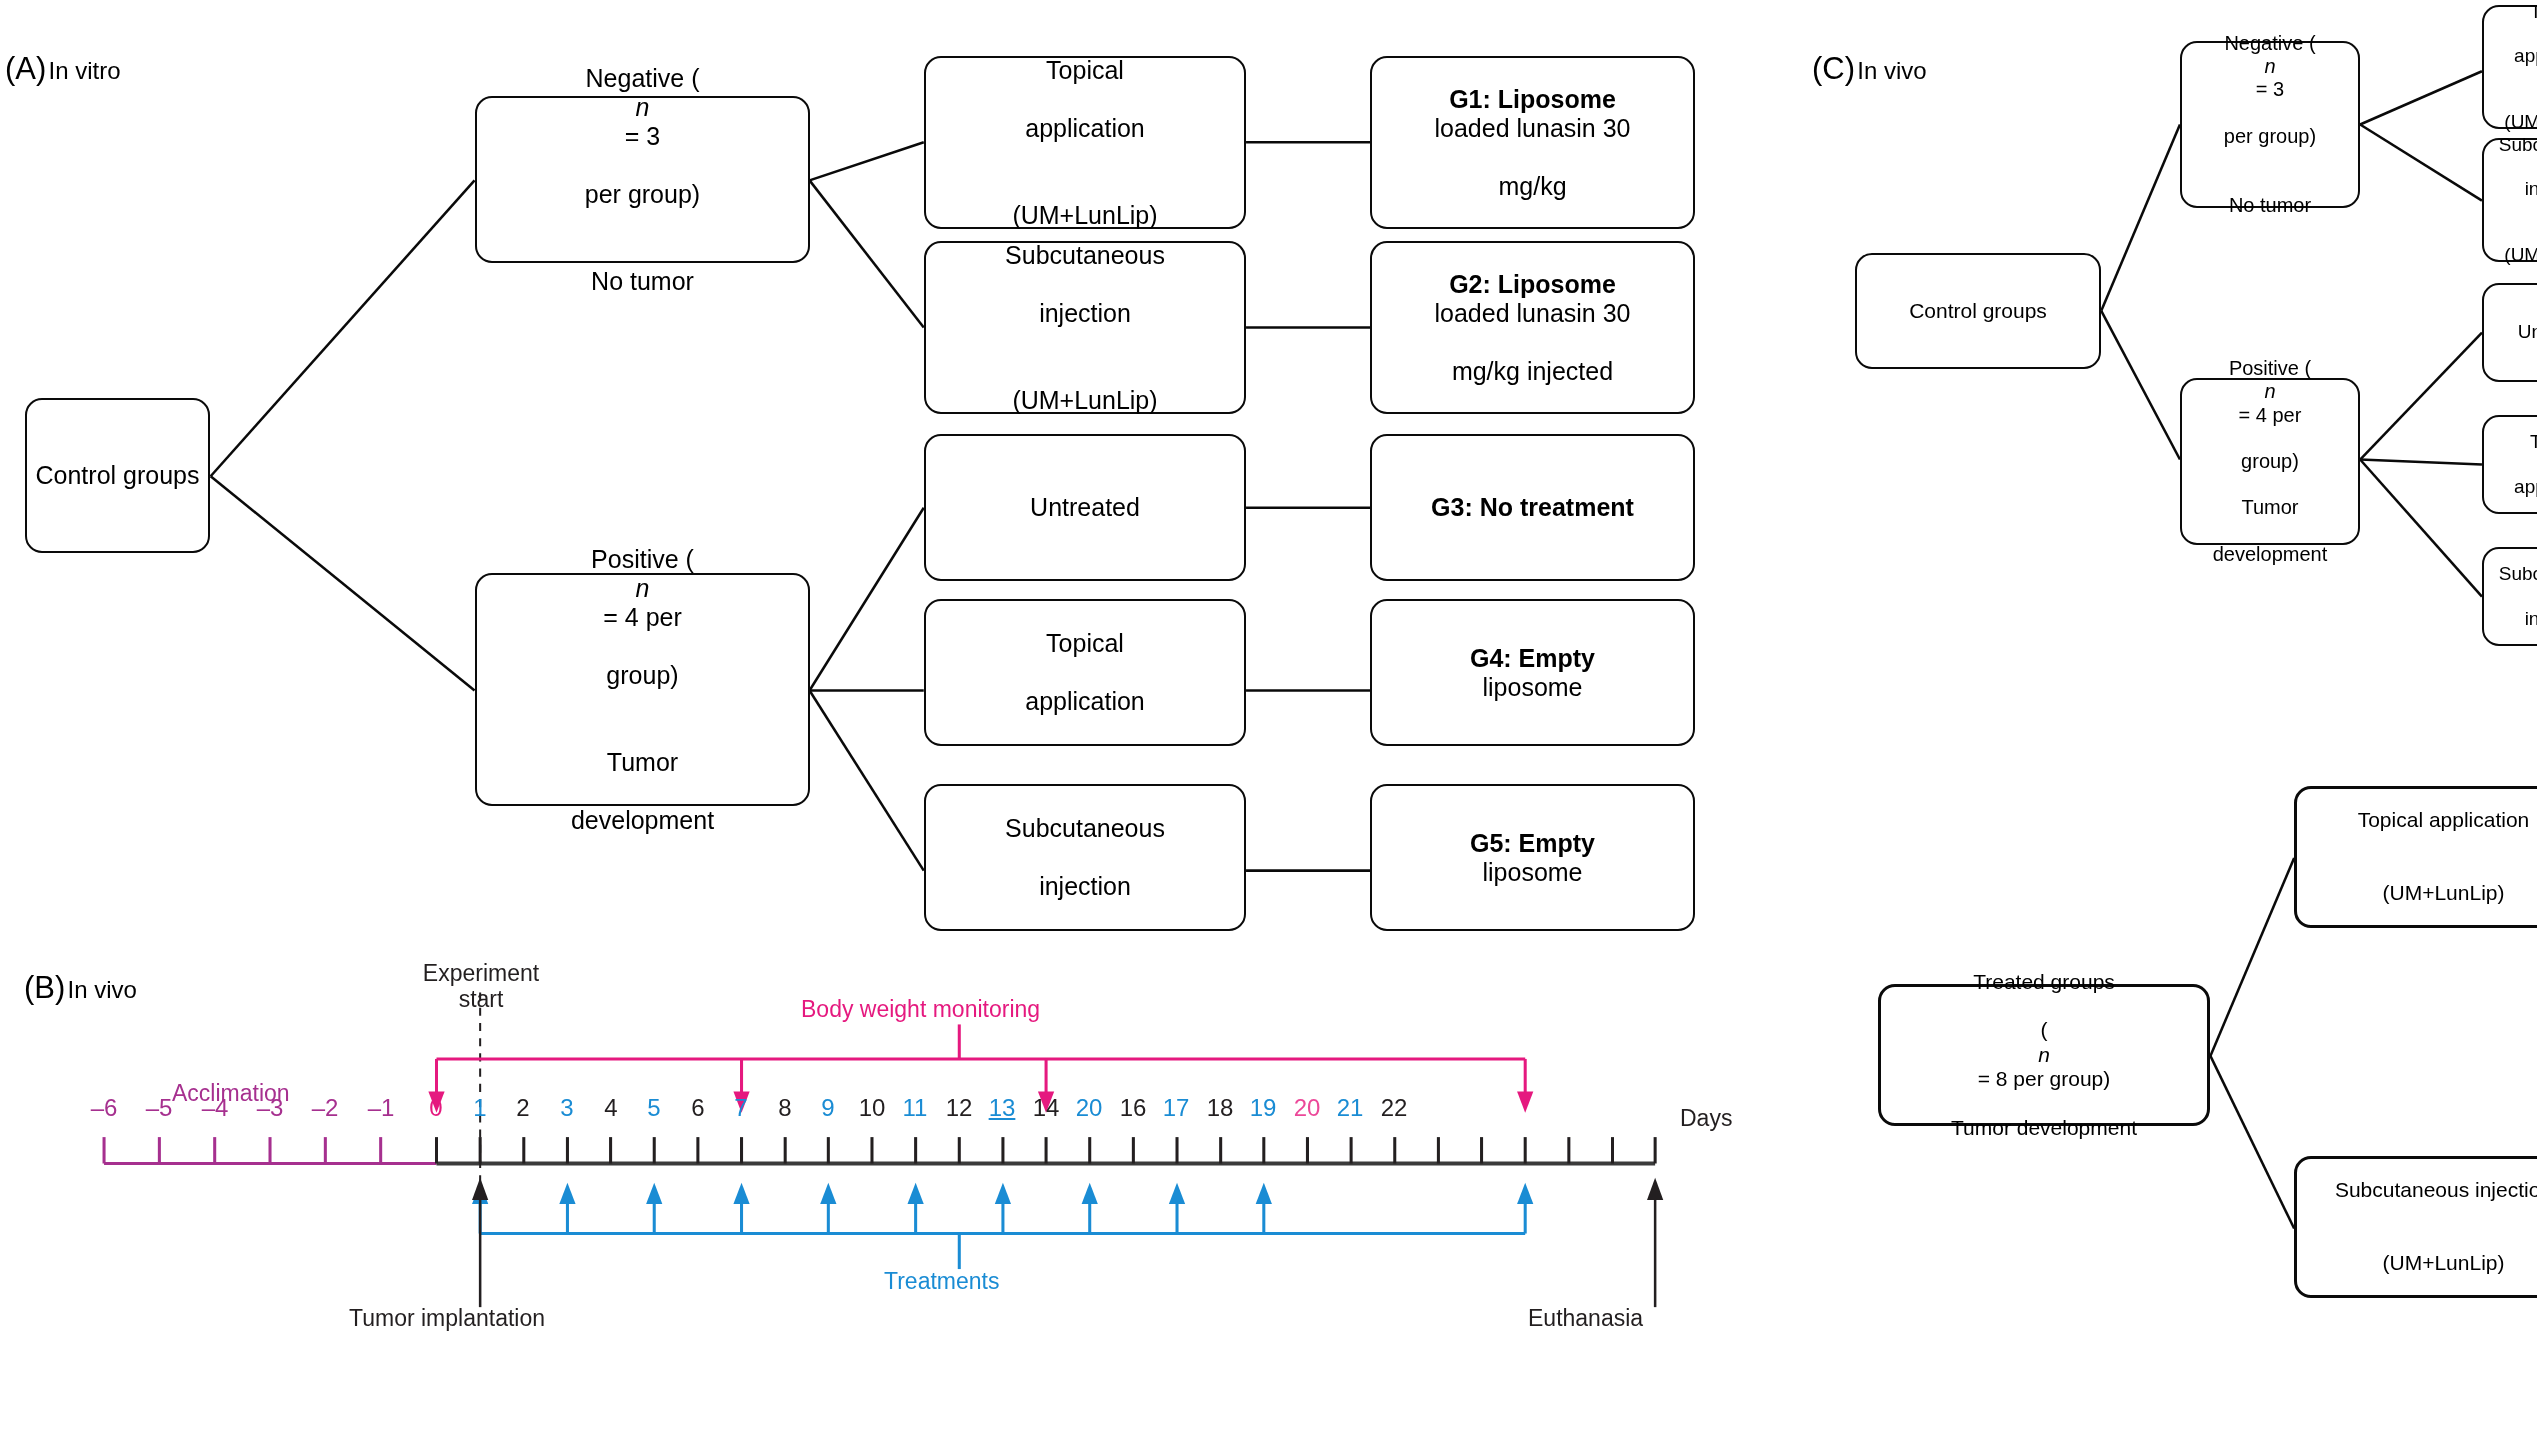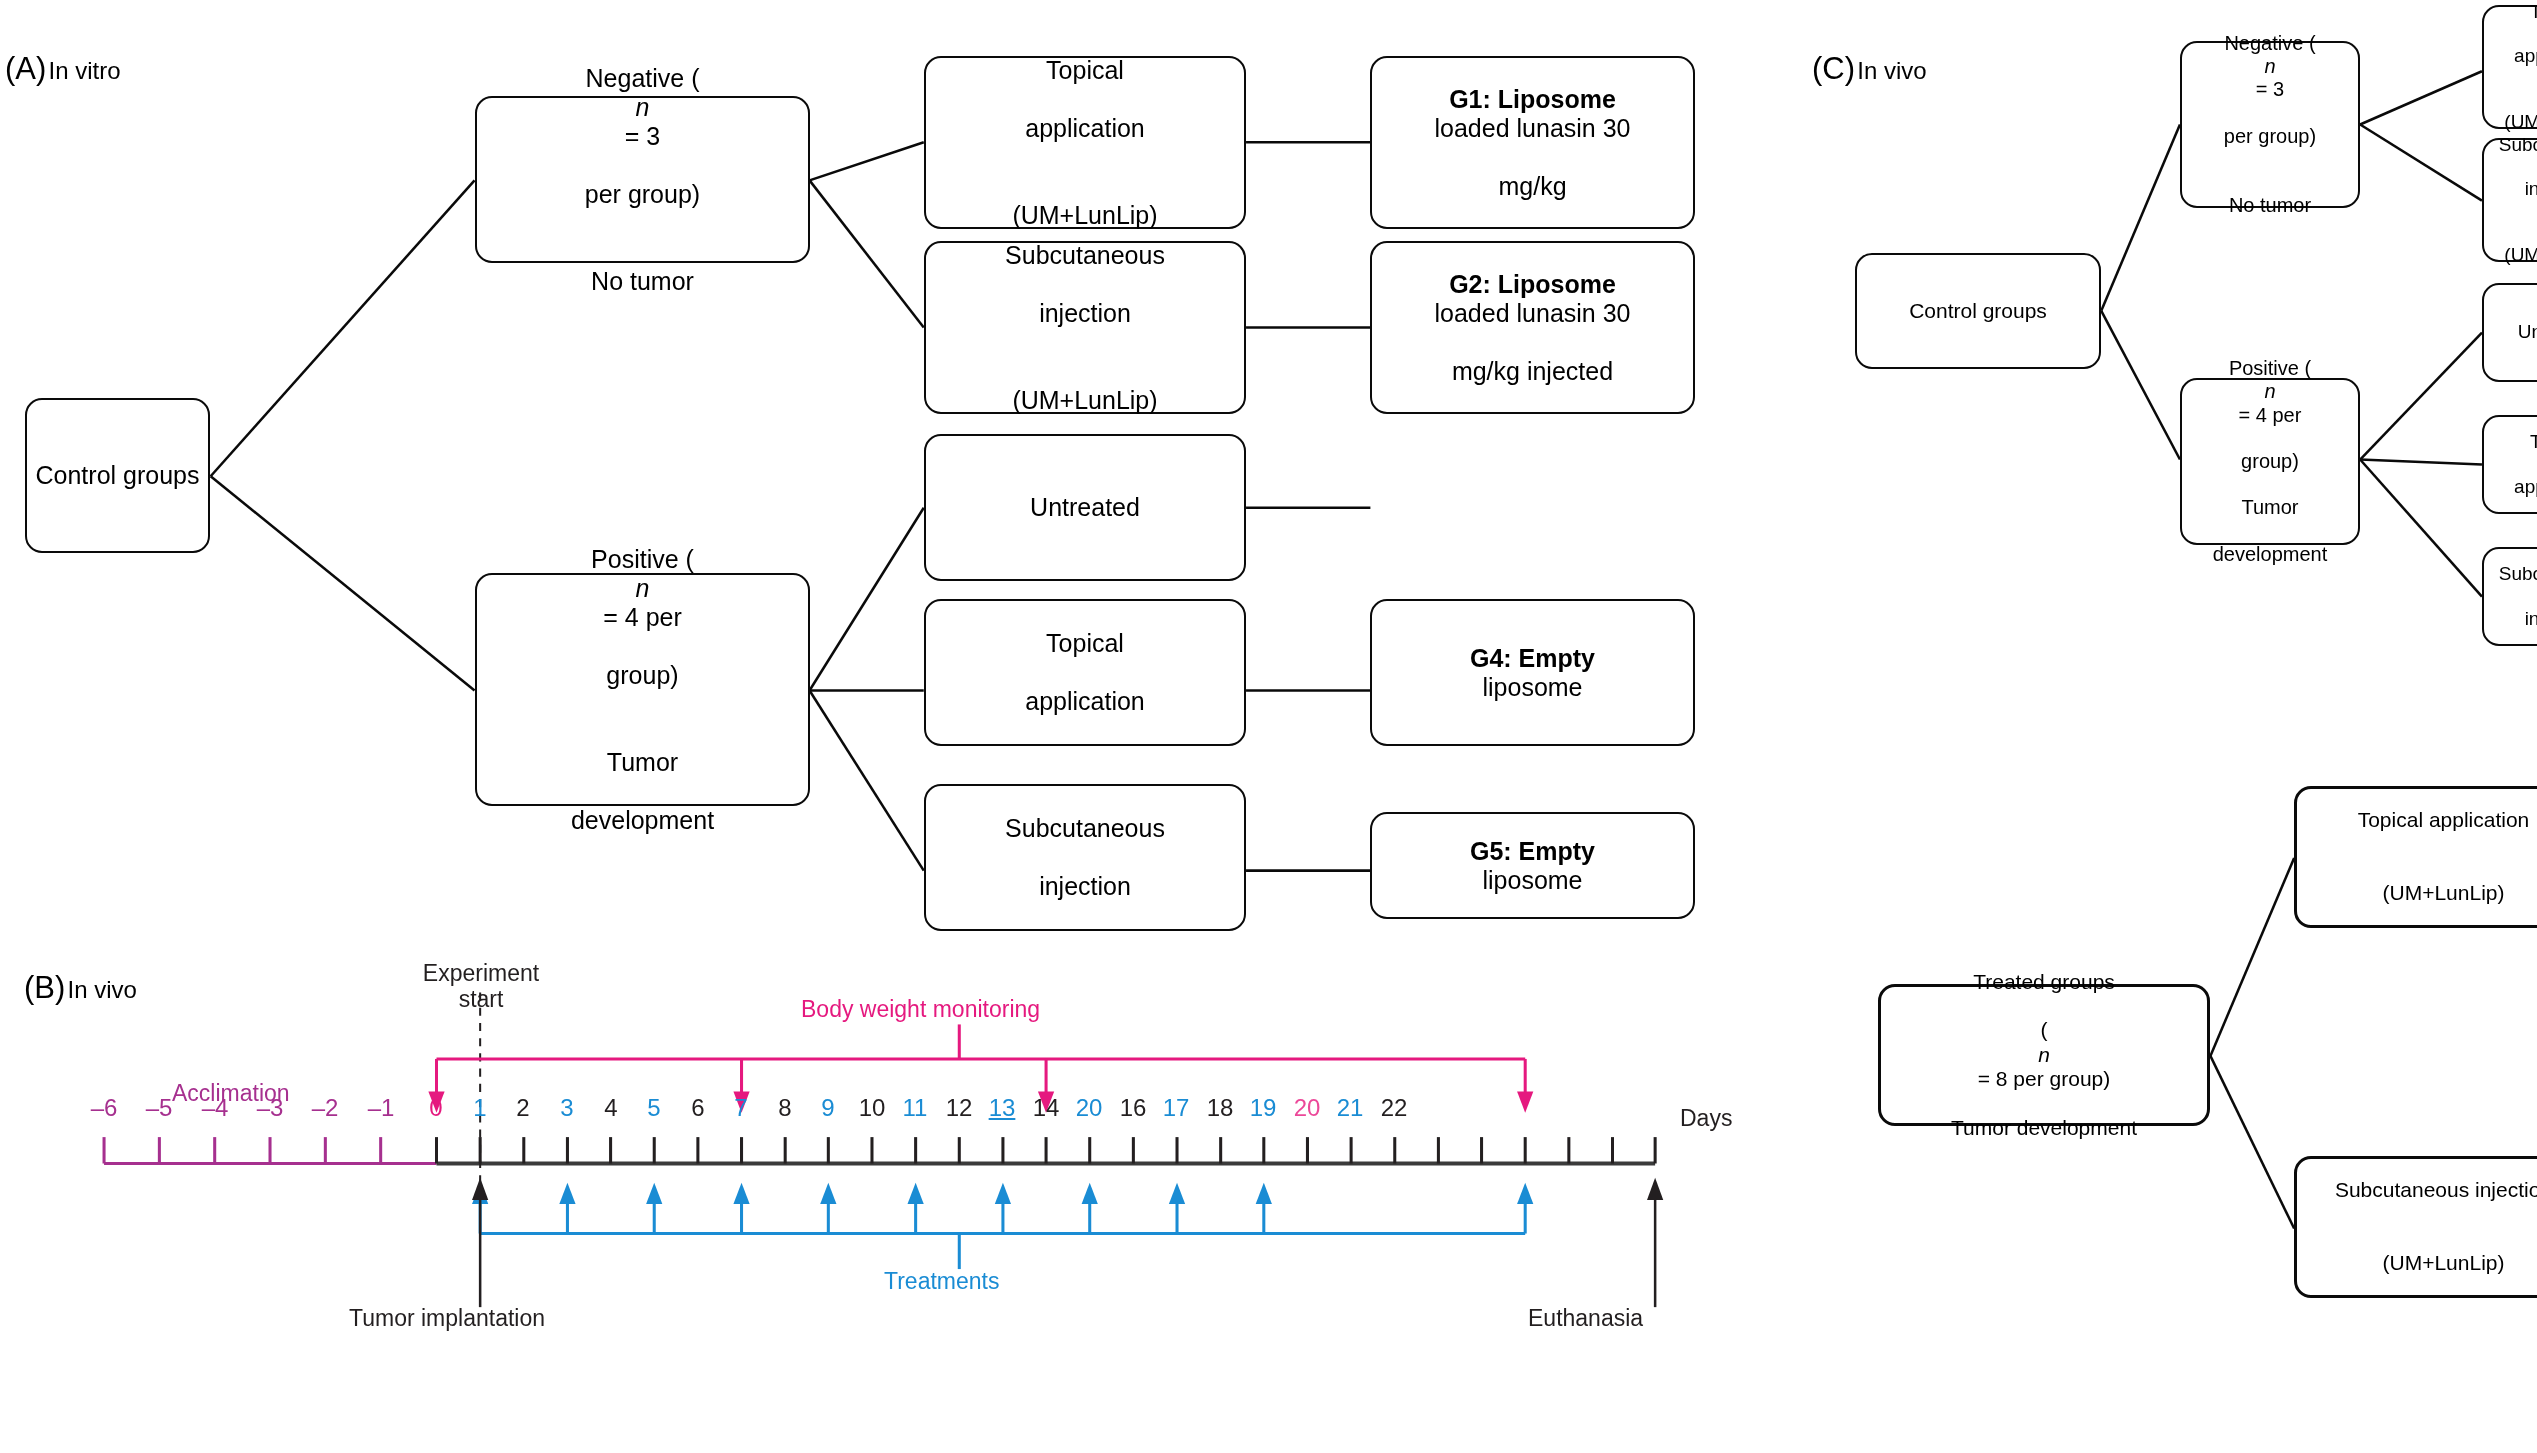--- a/index.html
+++ b/index.html
@@ -254,27 +254,30 @@
       <span>mg/kg</span>
     </span>
   </div>
   <div class="box" style="left:1370px;top:241px;width:325px;height:173px;font-size:25px;">
     <span>
       <b>G2: Liposome</b><br>
       <span>loaded lunasin 30</span><br>
       <span>mg/kg injected</span>
     </span>
   </div>
+  <div class="box" style="left:1370px;top:434px;width:325px;height:147px;font-size:25px;">
+    <b>G3: No treatment</b>
+  </div>
   <div class="box" style="left:1370px;top:599px;width:325px;height:147px;font-size:25px;">
     <span>
       <b>G4: Empty</b><br>
       <span>liposome</span>
     </span>
   </div>
-  <div class="box" style="left:1370px;top:784px;width:325px;height:107px;font-size:25px;margin-top:28px;">
+  <div class="box" style="left:1370px;top:784px;width:325px;height:147px;font-size:25px;">
     <span>
       <b>G5: Empty</b><br>
       <span>liposome</span>
     </span>
   </div>
 
   <div class="tl-cap c-dark" style="left:410px;top:961px;text-align:center;width:142px;white-space:normal;line-height:1.12;">
     <span>Experiment</span><br>
     <span>start</span>
   </div>

